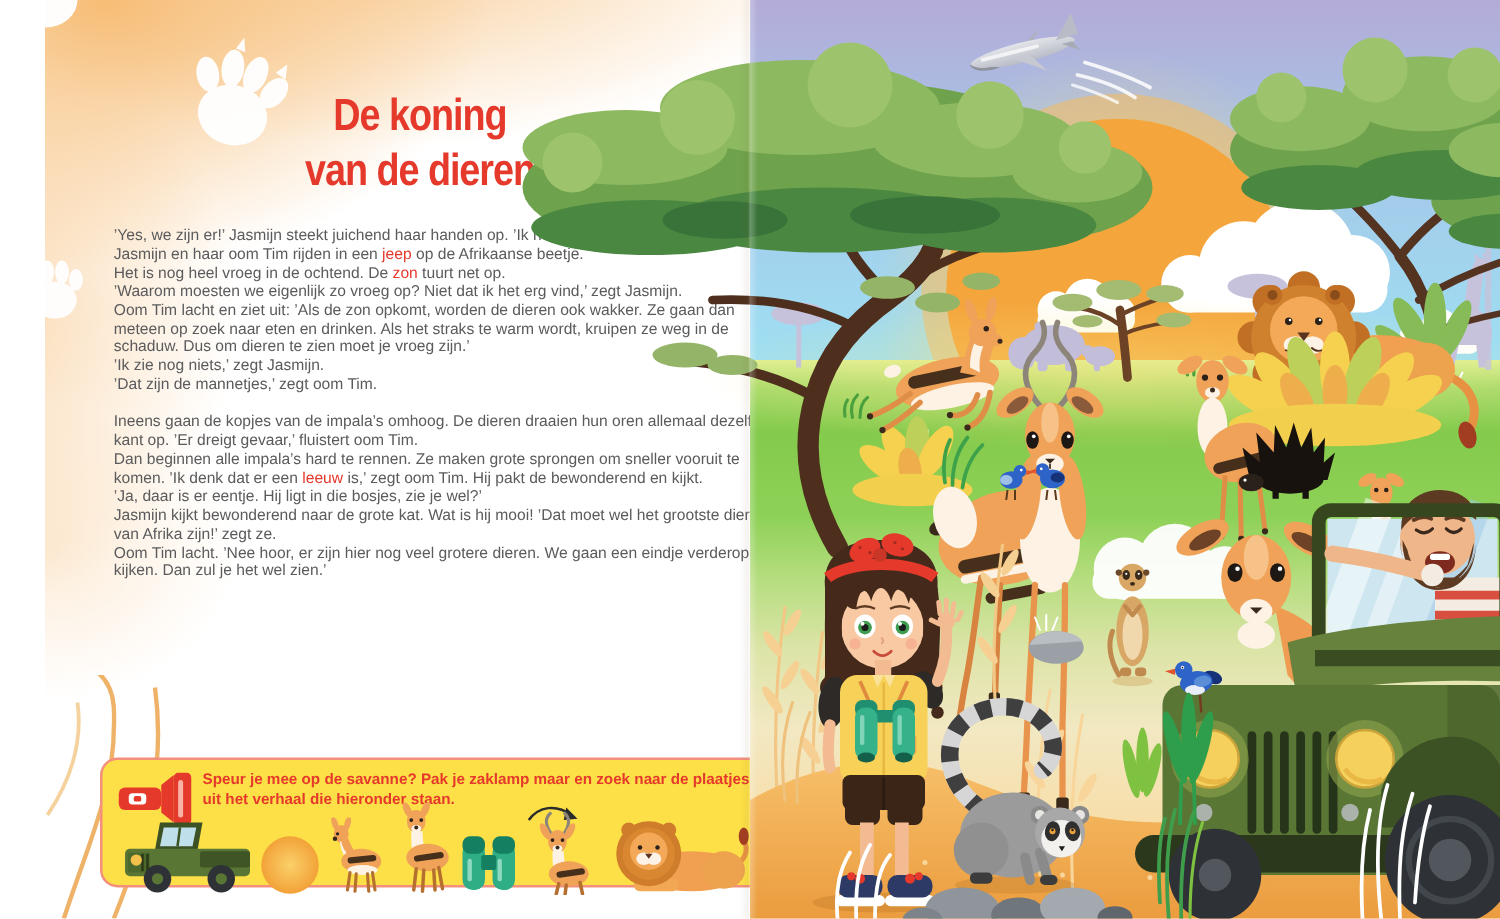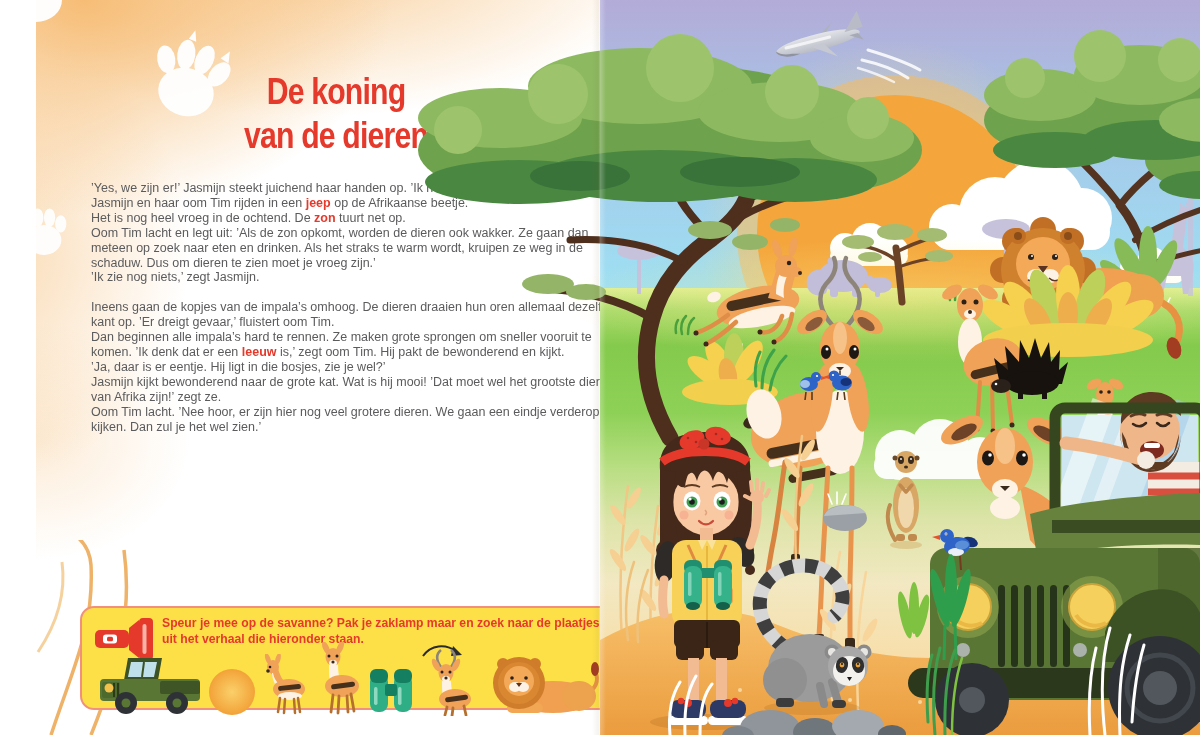--- a/index.html
+++ b/index.html
@@ -10,21 +10,21 @@
     radial-gradient(520px 230px at 45% -6%, rgba(246,186,112,.7), rgba(246,186,112,0) 70%),
     radial-gradient(280px 320px at -8% 34%, rgba(246,186,112,.55), rgba(246,186,112,0) 72%),
     radial-gradient(220px 170px at 0% 60%, rgba(246,186,112,.28), rgba(246,186,112,0) 70%);}
   .paws{position:absolute;left:0;top:0;}
   .title{position:absolute;left:0;top:70px;width:600px;margin:0;text-align:center;
     font-weight:800;font-size:36px;line-height:44px;color:#e5392c;letter-spacing:-1px;
     transform:scaleX(.84);transform-origin:50% 0;}
   .story{position:absolute;left:55px;top:181px;width:525px;color:#5b5b5d;font-size:12.5px;line-height:14.9px;}
   .story p{margin:0;}
   .story p.gap{margin-top:15px;}
-  .hl{color:#e5392c;font-weight:700;}
+  .hl{color:#e5392c;font-weight:400;}
   .activity{position:absolute;left:44px;top:606px;width:536px;height:104px;border:2.5px solid #f2907d;
     border-radius:14px;background:#fde047;box-sizing:border-box;}
   .flash{position:absolute;left:12px;top:10px;}
   .activity-text{position:absolute;left:80px;top:7px;margin:0;width:448px;color:#e5392c;font-weight:800;
     font-size:12.2px;line-height:16px;}
   .minirow{position:absolute;left:16px;bottom:-8px;width:516px;display:flex;align-items:flex-end;gap:4px;}
   .page-right{position:absolute;left:600px;top:0;width:600px;height:735px;}
   .scene{position:absolute;left:0;top:0;overflow:visible;}
   .fold{position:absolute;left:592px;top:0;width:14px;height:735px;pointer-events:none;z-index:6;
     background:linear-gradient(90deg,rgba(0,0,0,0),rgba(110,80,40,.07) 45%,rgba(255,255,255,.25) 60%,rgba(0,0,0,0));}
@@ -63,22 +63,24 @@
           <ellipse cx="27" cy="-26" rx="9" ry="14"></ellipse>
       </g>
     </svg>
 
     <h1 class="title"><span>De koning</span><br><span>van de dieren</span></h1>
 
     <div class="story">
         <p><span>’Yes, we zijn er!’ Jasmijn steekt juichend haar handen op. ’Ik heb hier zo lang op gewacht!’</span></p>
         <p><span>Jasmijn en haar oom Tim rijden in een </span><span class="hl">jeep</span><span> op de Afrikaanse beetje.</span></p>
         <p><span>Het is nog heel vroeg in de ochtend. De </span><span class="hl">zon</span><span> tuurt net op.</span></p>
-        <p><span>Oom Tim lacht en legt uit: ’Als de zon opkomt, worden de dieren ook wakker. Ze gaan dan meteen op zoek naar eten en drinken. Als het straks te warm wordt, kruipen ze weg in de schaduw. Dus om dieren te zien moet je vroeg zijn.’</span></p>
+        <p><span>’Waarom moesten we eigenlijk zo vroeg op? Niet dat ik het erg vind,’ zegt Jasmijn.</span></p>
+        <p><span>Oom Tim lacht en ziet uit: ’Als de zon opkomt, worden de dieren ook wakker. Ze gaan dan meteen op zoek naar eten en drinken. Als het straks te warm wordt, kruipen ze weg in de schaduw. Dus om dieren te zien moet je vroeg zijn.’</span></p>
         <p><span>’Ik zie nog niets,’ zegt Jasmijn.</span></p>
+        <p><span>’Dat zijn de mannetjes,’ zegt oom Tim.</span></p>
         <p class="gap"><span>Ineens gaan de kopjes van de impala’s omhoog. De dieren draaien hun oren allemaal dezelfde kant op. ’Er dreigt gevaar,’ fluistert oom Tim.</span></p>
         <p><span>Dan beginnen alle impala’s hard te rennen. Ze maken grote sprongen om sneller vooruit te komen. ’Ik denk dat er een </span><span class="hl">leeuw</span><span> is,’ zegt oom Tim. Hij pakt de bewonderend en kijkt.</span></p>
         <p><span>’Ja, daar is er eentje. Hij ligt in die bosjes, zie je wel?’</span></p>
         <p><span>Jasmijn kijkt bewonderend naar de grote kat. Wat is hij mooi! ’Dat moet wel het grootste dier van Afrika zijn!’ zegt ze.</span></p>
         <p><span>Oom Tim lacht. ’Nee hoor, er zijn hier nog veel grotere dieren. We gaan een eindje verderop kijken. Dan zul je het wel zien.’</span></p>
       </div>
 
     <svg style="position:absolute;left:0;top:540px;" width="200" height="195" viewBox="0 0 200 195">
       <path d="M15,195 C38,125 58,88 55,25 C54,12 48,2 40,-4" stroke="#eeb268" stroke-width="3.5" fill="none"></path>
       <path d="M55,195 C85,120 96,70 88,10" stroke="#eeb268" stroke-width="3.5" fill="none"></path>

